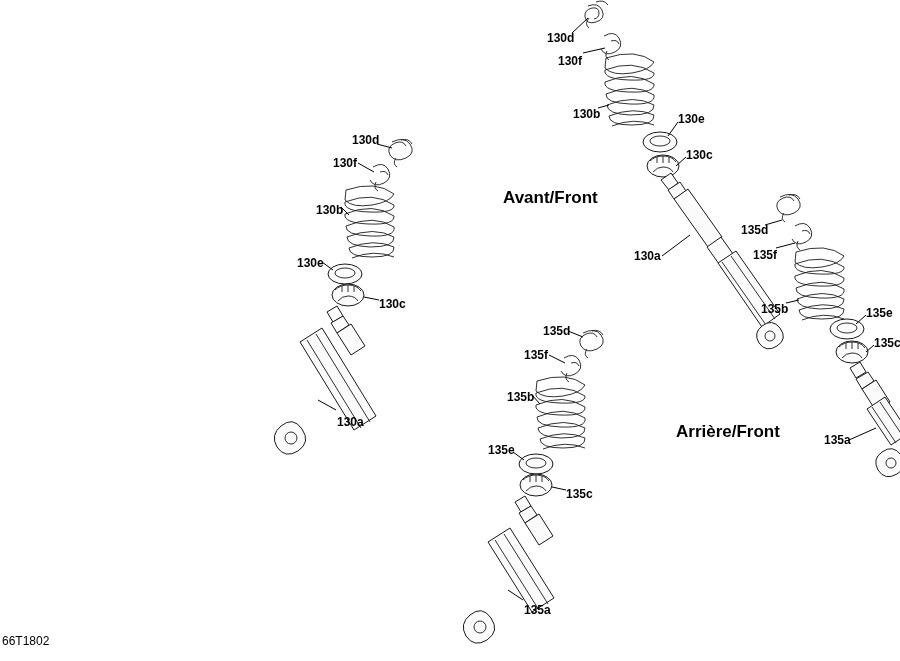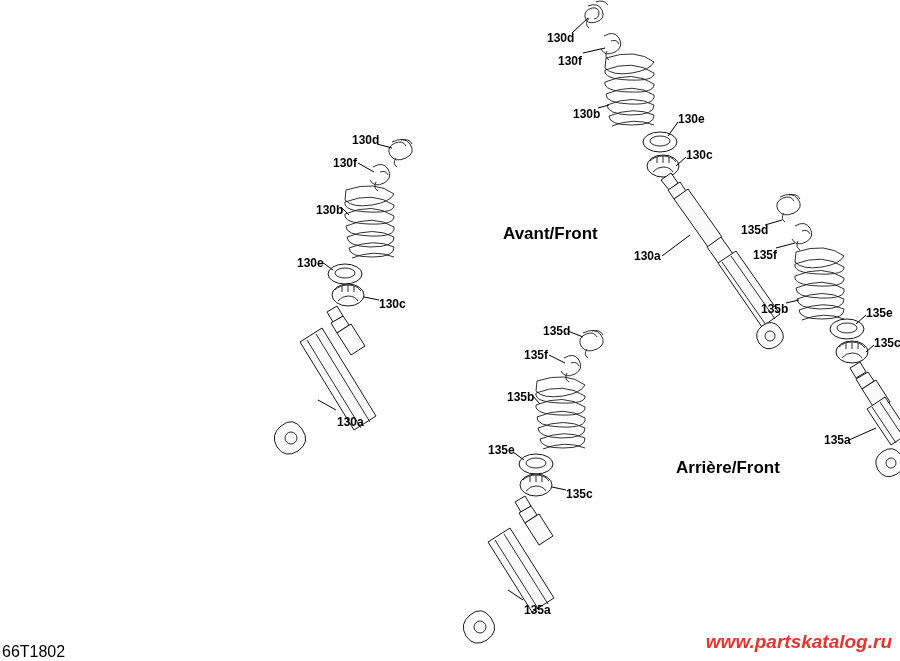--- a/index.html
+++ b/index.html
@@ -31,27 +31,26 @@
     color: #000000;
     white-space: nowrap;
     letter-spacing: 0px;
   }
   .section-label {
     position: absolute;
     font-size: 17px;
     font-weight: bold;
     color: #000000;
     white-space: nowrap;
-    margin-top: 36px;
   }
   .corner-code {
     position: absolute;
     left: 2px;
-    bottom: 0;
-    font-size: 16px;
+    bottom: 13px;
+    font-size: 12px;
     color: #000000;
     white-space: nowrap;
   }
   .watermark {
     position: absolute;
     right: 8px;
     bottom: 8px;
     font-size: 19px;
     font-weight: bold;
     font-style: italic;
@@ -335,15 +334,14 @@
   <div class="callout" style="left:824px; top:433px;">135a</div>
 
   <div class="callout" style="left:543px; top:324px;">135d</div>
   <div class="callout" style="left:524px; top:348px;">135f</div>
   <div class="callout" style="left:507px; top:390px;">135b</div>
   <div class="callout" style="left:488px; top:443px;">135e</div>
   <div class="callout" style="left:566px; top:487px;">135c</div>
   <div class="callout" style="left:524px; top:603px;">135a</div>
 
   <div class="corner-code">66T1802</div>
-  <div class="watermark">www.partskatalog.ru</div>
 
 </div>
 
 </body></html>

